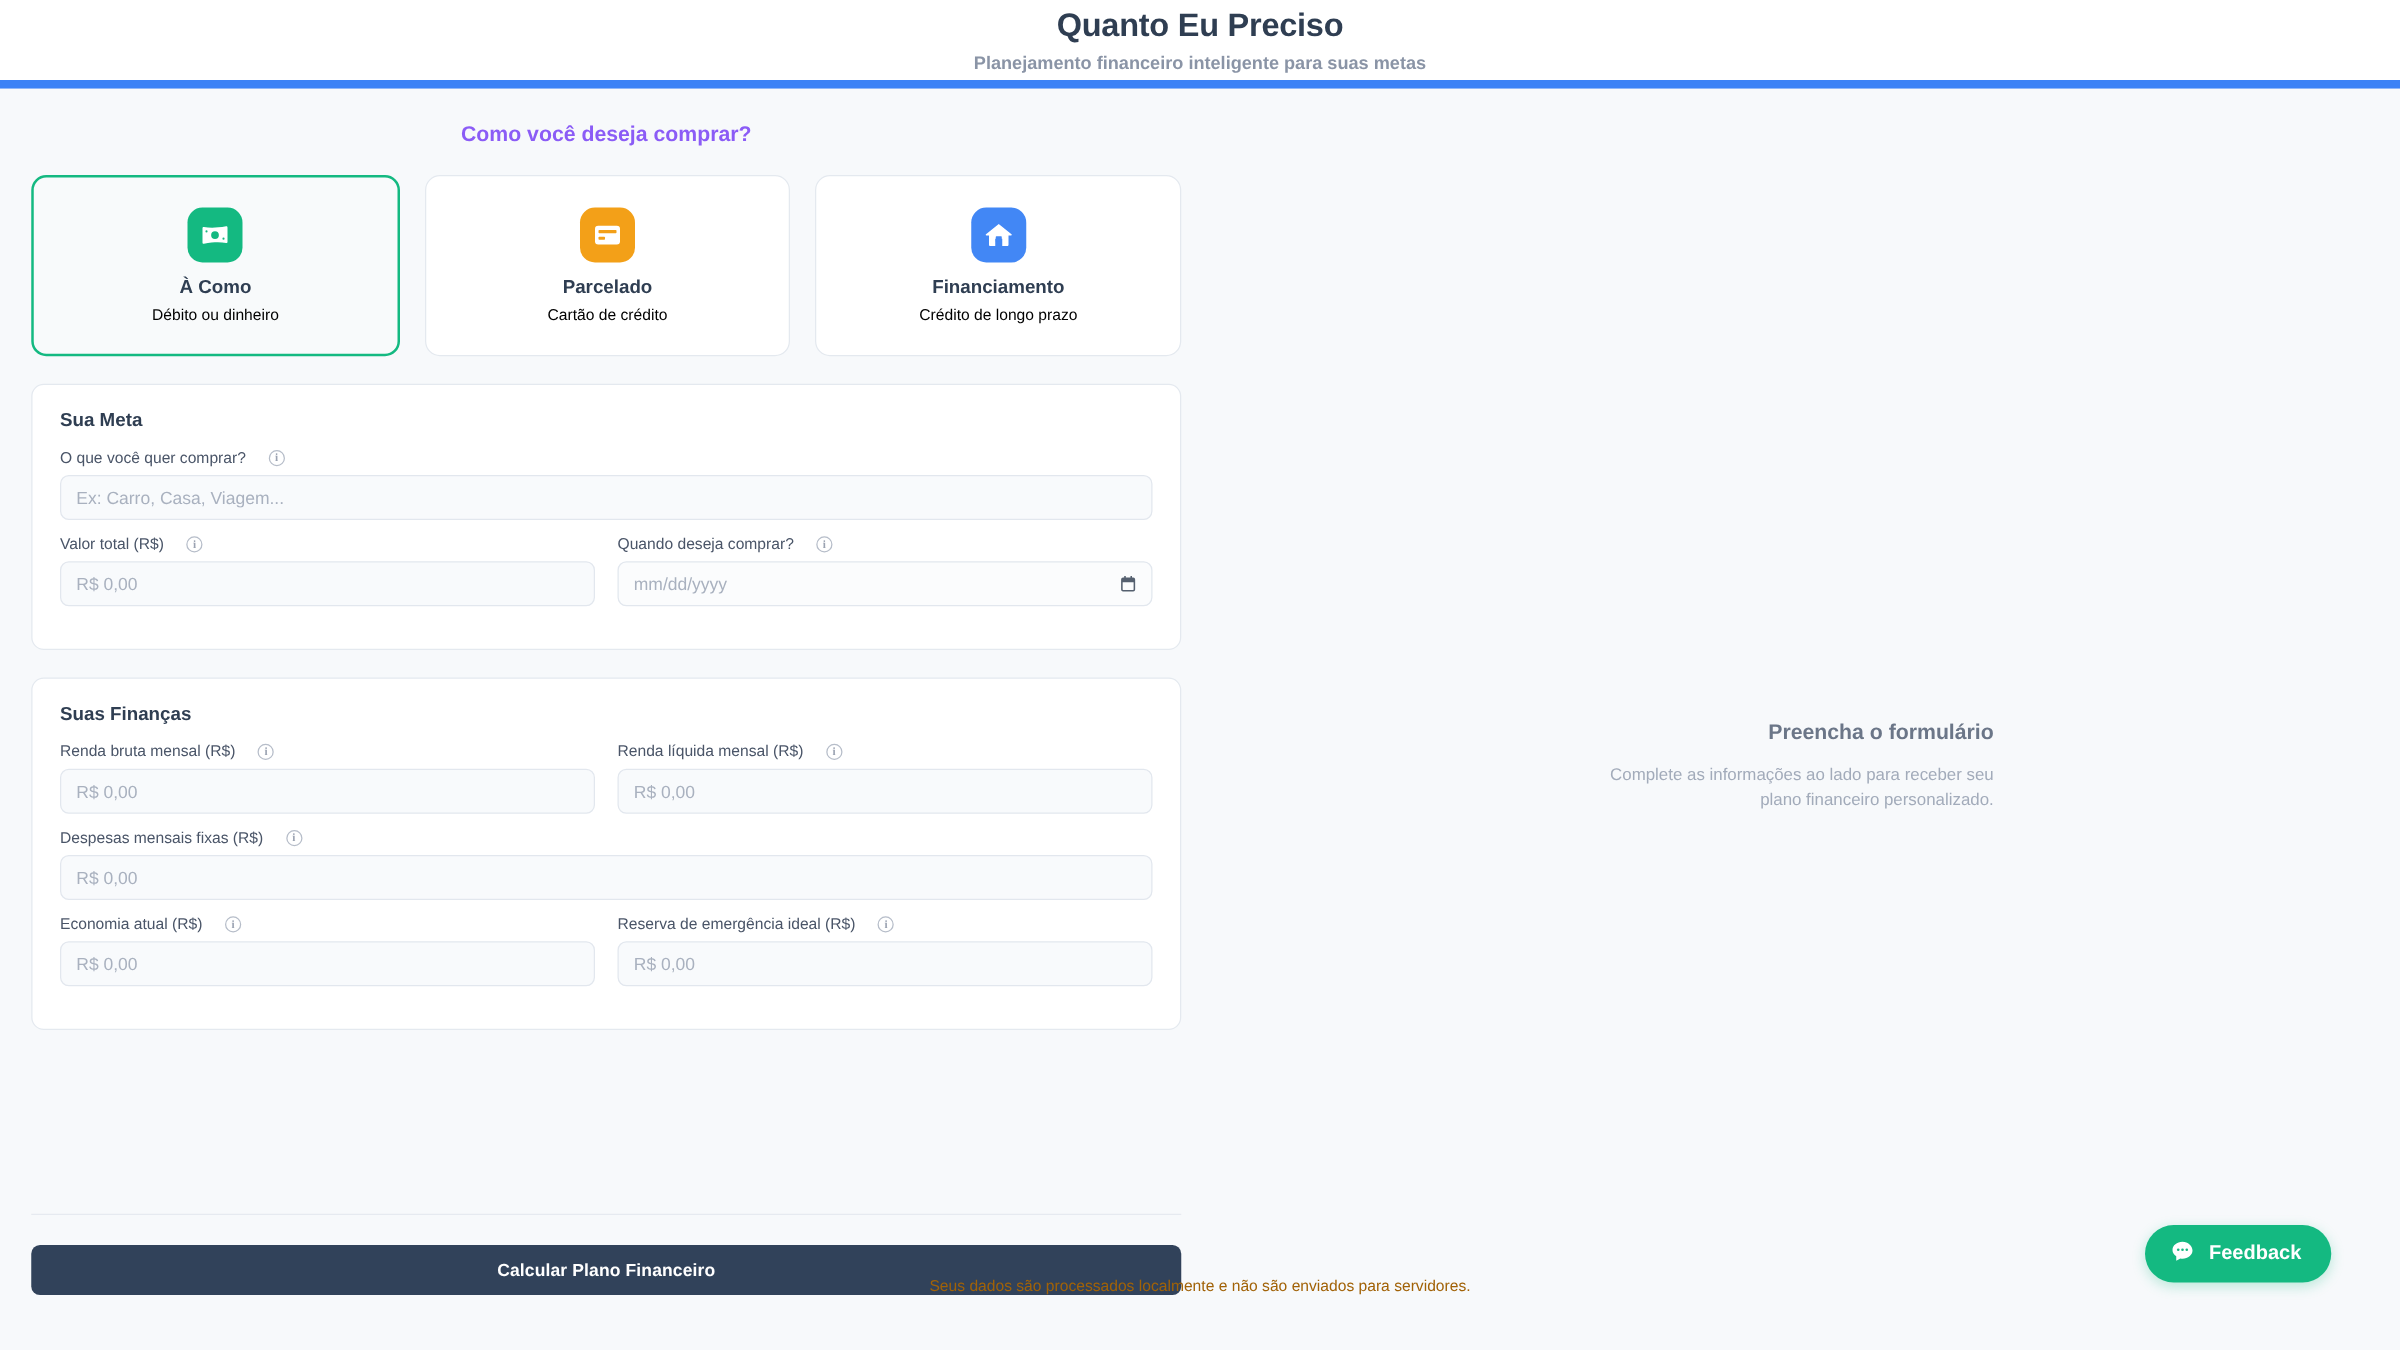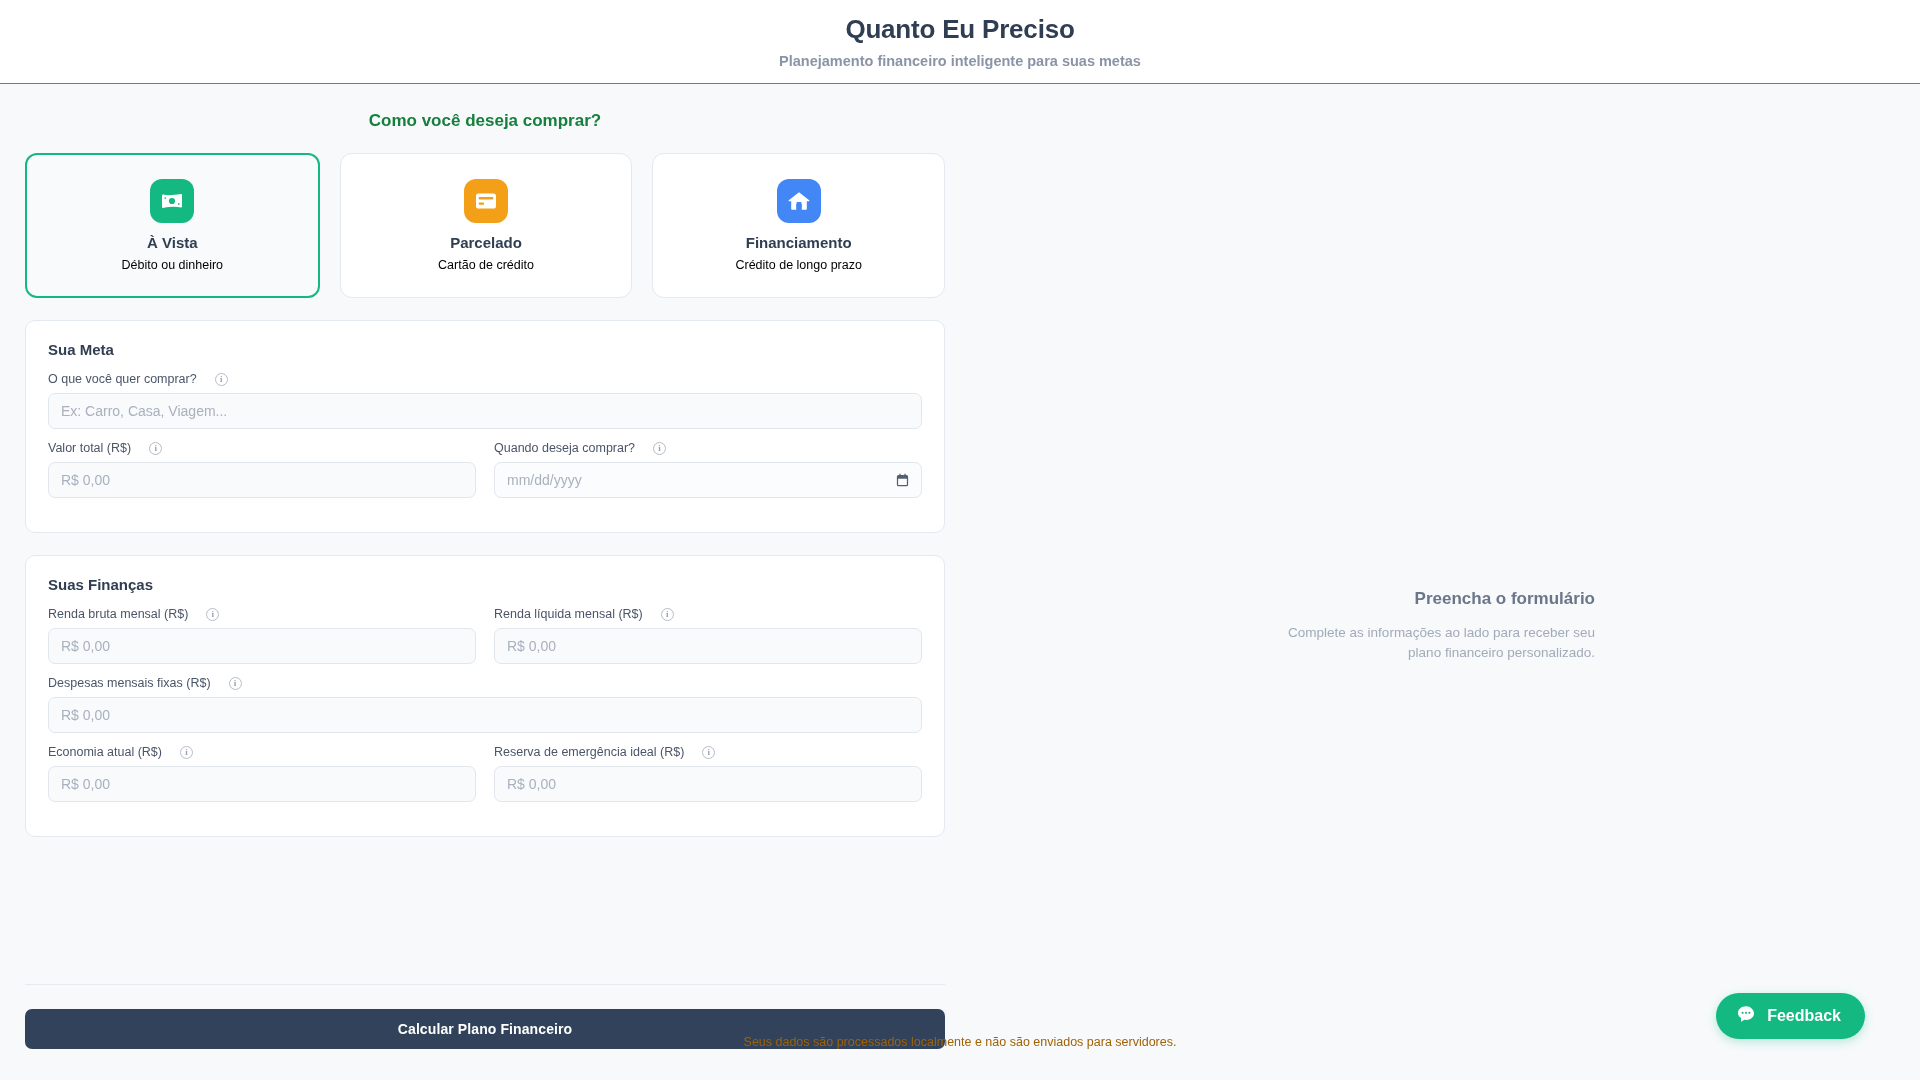--- a/index.html
+++ b/index.html
@@ -14,23 +14,23 @@
   body {
     font-family: "Liberation Sans", "DejaVu Sans", sans-serif;
     background: #f7f9fb;
     color: #2f3e52;
     -webkit-font-smoothing: antialiased;
   }
 
   
   .app-header {
     width: 100%;
-    height: 84px;
+    height: 71px;
     background: #ffffff;
-    border-bottom: 1px solid #3b82f6;
+    border-bottom: 7px solid #3b82f6;
     display: flex;
     flex-direction: column;
     align-items: center;
     justify-content: center;
   }
   .app-title {
     font-size: 26px;
     font-weight: bold;
     color: #2f3e52;
     letter-spacing: -0.2px;
@@ -66,21 +66,21 @@
     align-items: flex-start;
     justify-content: center;
     padding-top: 505px;
   }
 
   
   .selector-title {
     text-align: center;
     font-size: 17px;
     font-weight: bold;
-    color: #15803d;
+    color: #8b5cf6;
     margin: 5px 0 0 0;
     width: 920px;
   }
 
   .method-cards {
     display: flex;
     gap: 20px;
     margin-top: 22px;
     width: 920px;
   }
@@ -309,21 +309,21 @@
 
       <div class="method-card selected">
         <div class="method-icon icon-green">
           <svg viewBox="0 0 24 24" aria-hidden="true">
             <path d="M2 6.5c0-.6.5-1 1.1-.9 5 .8 9.8.8 17.8-.6.6-.1 1.1.3 1.1.9v11.6c0 .6-.5 1-1.1.9-5-.8-9.8-.8-17.8.6-.6.1-1.1-.3-1.1-.9V6.5z"></path>
             <circle cx="12" cy="12" r="3.1" fill="#14b981"></circle>
             <circle cx="5.2" cy="9.1" r=".85" fill="#14b981"></circle>
             <circle cx="18.8" cy="14.9" r=".85" fill="#14b981"></circle>
           </svg>
         </div>
-        <div class="method-label">À Vista</div>
+        <div class="method-label">À Como</div>
         <div class="method-desc">Débito ou dinheiro</div>
       </div>
 
       <div class="method-card">
         <div class="method-icon icon-orange">
           <svg viewBox="0 0 24 24" aria-hidden="true">
             <rect x="2" y="4.5" width="20" height="15" rx="2.6"></rect>
             <rect x="4.8" y="8" width="14.4" height="2.6" rx="0.6" fill="#f3a018"></rect>
             <rect x="4.8" y="13.4" width="5.2" height="2.3" rx="0.6" fill="#f3a018"></rect>
           </svg>

